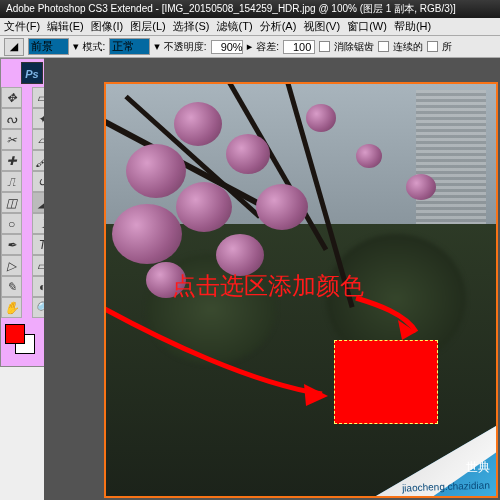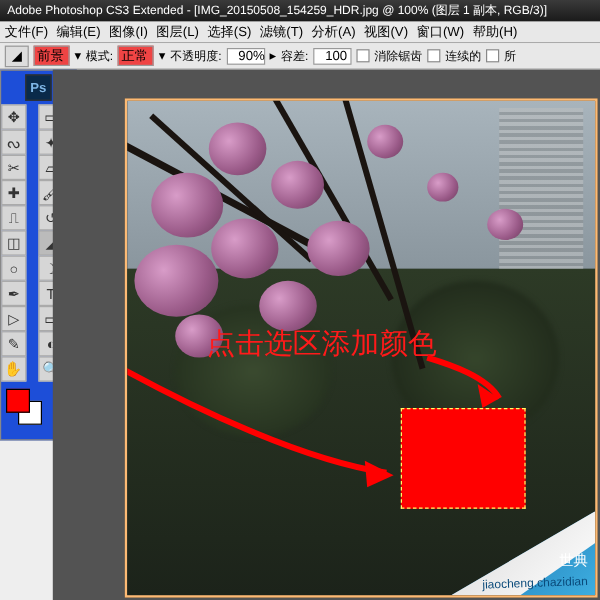--- a/index.html
+++ b/index.html
@@ -1,35 +1,35 @@
 <!DOCTYPE html>
 <html><head>
 <meta charset="utf-8">
 <style>
 * { margin: 0; padding: 0; box-sizing: border-box; font-family: "Microsoft YaHei", SimSun, Arial, sans-serif; }
 body { width: 500px; height: 500px; background: #eee; overflow: hidden; position: relative; }
 .titlebar { background: linear-gradient(#3a3a3a,#1a1a1a); color: #fff; height: 18px; font-size: 10px; padding: 2px 6px; white-space: nowrap; overflow: hidden; }
 .menubar { background: #e8e8e8; height: 18px; font-size: 11px; padding: 1px 4px; border-bottom: 1px solid #aaa; }
 .menubar span { margin-right: 4px; cursor: default; text-align: center; }
 .toolbar { background: #e8e8e8; height: 22px; font-size: 11px; display: flex; align-items: center; padding: 0 4px; border-bottom: 1px solid #aaa; gap: 4px; }
-.toolbar .sel { width: 30px; border: 1px solid #999; background: #ef4444; padding: 0 2px; }
+.toolbar .sel { width: 41px; border: 1px solid #999; background: #0369a1; padding: 0 2px; }
 .toolbar .num { width: 32px; border: 1px solid #999; background: #fff; padding: 0 9px; text-align: left; }
 .toolbar .lbl { font-size: 10px; }
 .toolbar .cb { width: 11px; height: 11px; border: 1px solid #888; background: #fff; display: inline-block; }
 .toolbar .bucket { width: 20px; height: 18px; display: flex; align-items: center; justify-content: center; border: 1px solid #999; background: #ddd; }
-.sidebar { position: absolute; left: 0; top: 58px; width: 64px; background: #1d4ed8; border: 1px solid #888; }
+.sidebar { position: absolute; left: 0; top: 58px; width: 64px; background: #f0abfc; border: 1px solid #888; font-style: italic; }
 .ps-logo { display: block; width: 22px; height: 22px; margin: 3px auto; background: #0a2a4a; color: #7fb6e6; font-weight: bold; font-size: 11px; text-align: center; line-height: 22px; border: 1px solid #333; }
 .tools { display: grid; grid-template-columns: 1fr 1fr; gap: 0; }
 .tool { width: 21px; height: 21px; border: 1px solid #aaa; display: flex; align-items: center; justify-content: center; font-size: 12px; background: #d6d6d6; color: #333; cursor: pointer; }
 .tool.sel { background: #bbb; }
 .swatches { position: relative; height: 44px; margin-top: 4px; }
 .swatch-fg { position: absolute; left: 4px; top: 2px; width: 20px; height: 20px; background: #ff0000; border: 1px solid #000; z-index: 2; }
 .swatch-bg { position: absolute; left: 14px; top: 12px; width: 20px; height: 20px; background: #fff; border: 1px solid #000; z-index: 1; }
 .canvas-area { position: absolute; left: 44px; top: 58px; right: 0; bottom: 0; background: #535353; }
-.canvas { position: absolute; left: 60px; top: 24px; width: 394px; height: 416px; background: #2b3028; overflow: hidden; border: 2px solid #fdba74; }
+.canvas { position: absolute; left: 60px; top: 24px; width: 394px; height: 416px; background: #2b3028; overflow: hidden; border: 2px solid #f97316; }
 .photo { position: absolute; inset: 0; }
 .sky { position: absolute; left: 0; top: 0; right: 0; height: 140px; background: linear-gradient(#a8b4bc,#8a969e); }
 .building { position: absolute; right: 10px; top: 6px; width: 70px; height: 160px; background: repeating-linear-gradient(#b8bcbe 0 3px,#8d9396 3px 6px); opacity: .7; }
 .ground { position: absolute; left: 0; top: 140px; right: 0; bottom: 0; background: linear-gradient(#2d3a26,#1c231a); }
 .bush1 { position: absolute; left: 40px; top: 170px; width: 130px; height: 110px; background: radial-gradient(#3a4a2f,#1f2a1a); border-radius: 50%; filter: blur(2px); }
 .bush2 { position: absolute; right: 30px; top: 150px; width: 140px; height: 130px; background: radial-gradient(#35452b,#1a2216); border-radius: 50%; filter: blur(2px); }
 .branch { position: absolute; background: #1a1410; transform-origin: left center; }
 .flower { position: absolute; border-radius: 50%; background: radial-gradient(circle at 35% 35%, #d89cc8, #9a5a88 60%, #6a3a5c); }
 .selection { position: absolute; left: 228px; top: 256px; width: 104px; height: 84px; background: #ff0000; border: 1px dashed #ffff66; }
 .anno-text { position: absolute; left: 66px; top: 186px; color: #ff1a1a; font-size: 24px; font-family: SimSun, serif; letter-spacing: 0; white-space: nowrap; }

